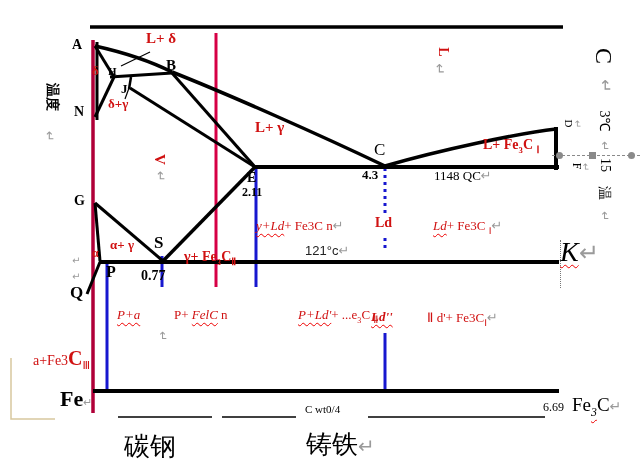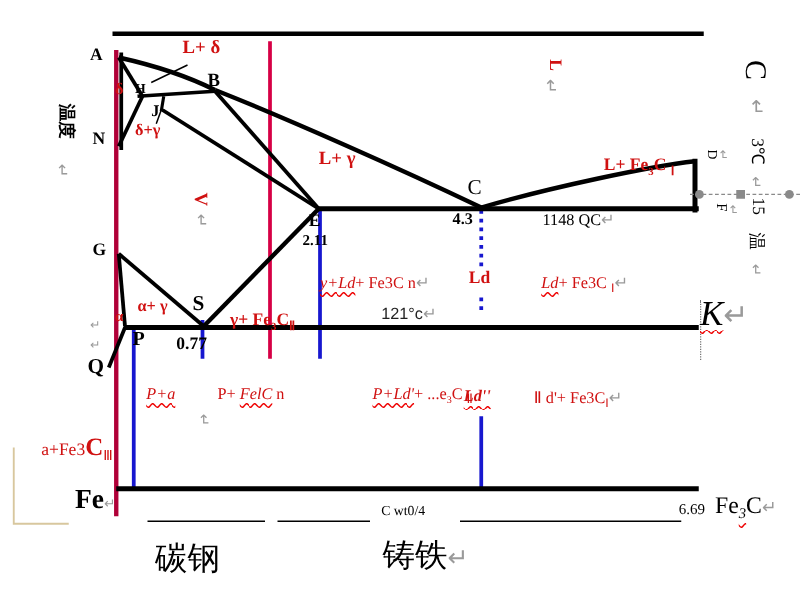--- a/index.html
+++ b/index.html
@@ -89,21 +89,21 @@
   <span class="lb b" style="left:154px;top:234px;font-size:17px;">S</span>
   <span class="lb b" style="left:106px;top:264px;font-size:16px;">P</span>
   <span class="lb b" style="left:141px;top:269px;font-size:14px;">0.77</span>
   <span class="lb b" style="left:70px;top:284px;font-size:17px;">Q</span>
   <span class="lb" style="left:560px;top:238px;font-size:28px;"><span class="wavy">K</span><span class="pp" style="font-size:24px;">↵</span></span>
 
   <span class="lb red b" style="left:146px;top:31px;font-size:15px;">L+ δ</span>
   <span class="lb red b" style="left:92px;top:64px;font-size:13px;">δ</span>
   <span class="lb red b" style="left:108px;top:97px;font-size:13px;">δ+γ</span>
   <span class="lb red b" style="left:255px;top:120px;font-size:15px;">L+ γ</span>
-  <span class="lb red b" style="left:483px;top:126px;font-size:14px;"><span>L+ Fe</span><sub>3</sub><span>C</span> <sub style="font-size:72%;">Ⅰ</sub></span>
+  <span class="lb red b" style="left:483px;top:138px;font-size:14px;"><span>L+ Fe</span><sub>3</sub><span>C</span> <sub style="font-size:72%;">Ⅰ</sub></span>
   <span class="lb" style="left:434px;top:169px;font-size:13px;"><span>1148 QC</span><span class="pp">↵</span></span>
 
   <span class="lb red b" style="left:110px;top:238px;font-size:13px;">α+ γ</span>
   <span class="lb red b" style="left:184px;top:234px;font-size:14px;margin-top:16px;"><span>γ+ Fe</span><sub>3</sub><span>C</span><sub style="font-size:72%;">Ⅱ</sub></span>
   <span class="lb red" style="left:256px;top:219px;font-size:13px;"><span class="wavy">y+Ld</span><span>+ Fe3C n</span><span class="pp">↵</span></span>
   <span class="lb red b" style="left:375px;top:216px;font-size:14px;">Ld</span>
   <span class="lb red" style="left:433px;top:219px;font-size:13px;"><span class="wavy">Ld</span><span>+ Fe3C</span> <sub style="font-size:72%;">Ⅰ</sub><span class="pp">↵</span></span>
   <span class="lb sans" style="left:305px;top:244px;font-size:13px;color:#222;"><span>121°c</span><span class="pp">↵</span></span>
   <span class="lb red b" style="left:92px;top:247px;font-size:12px;">α</span>
 

